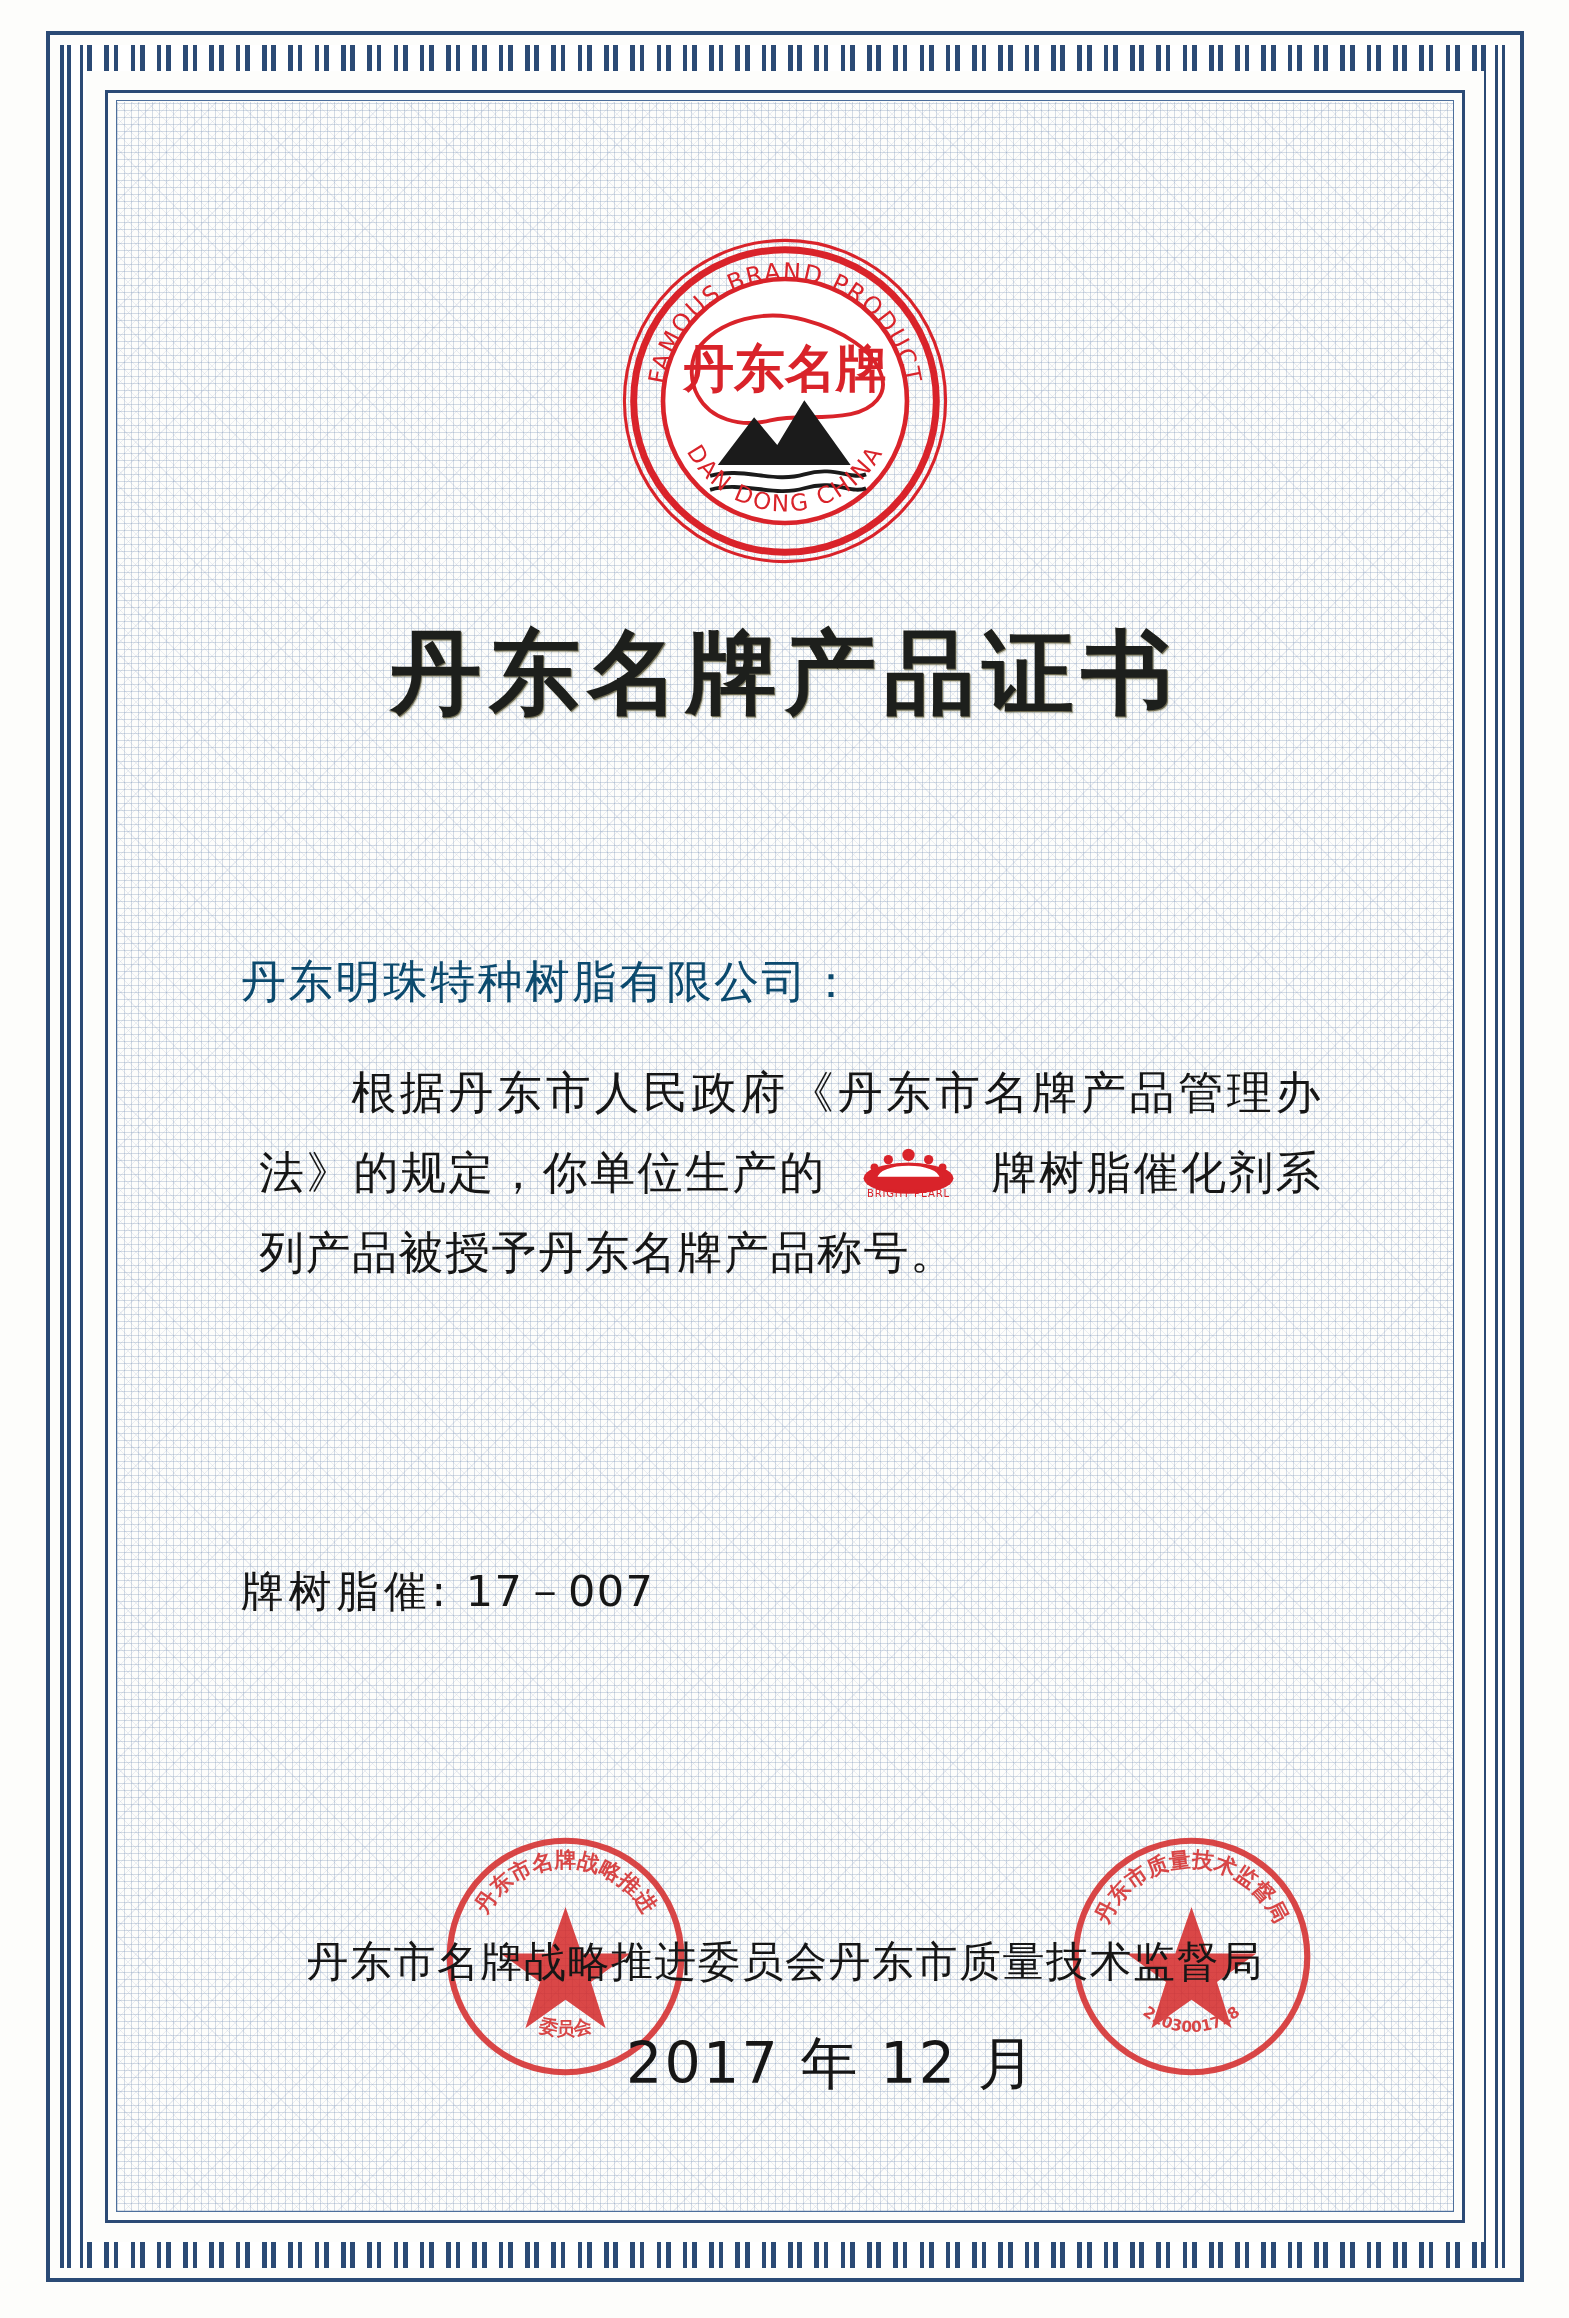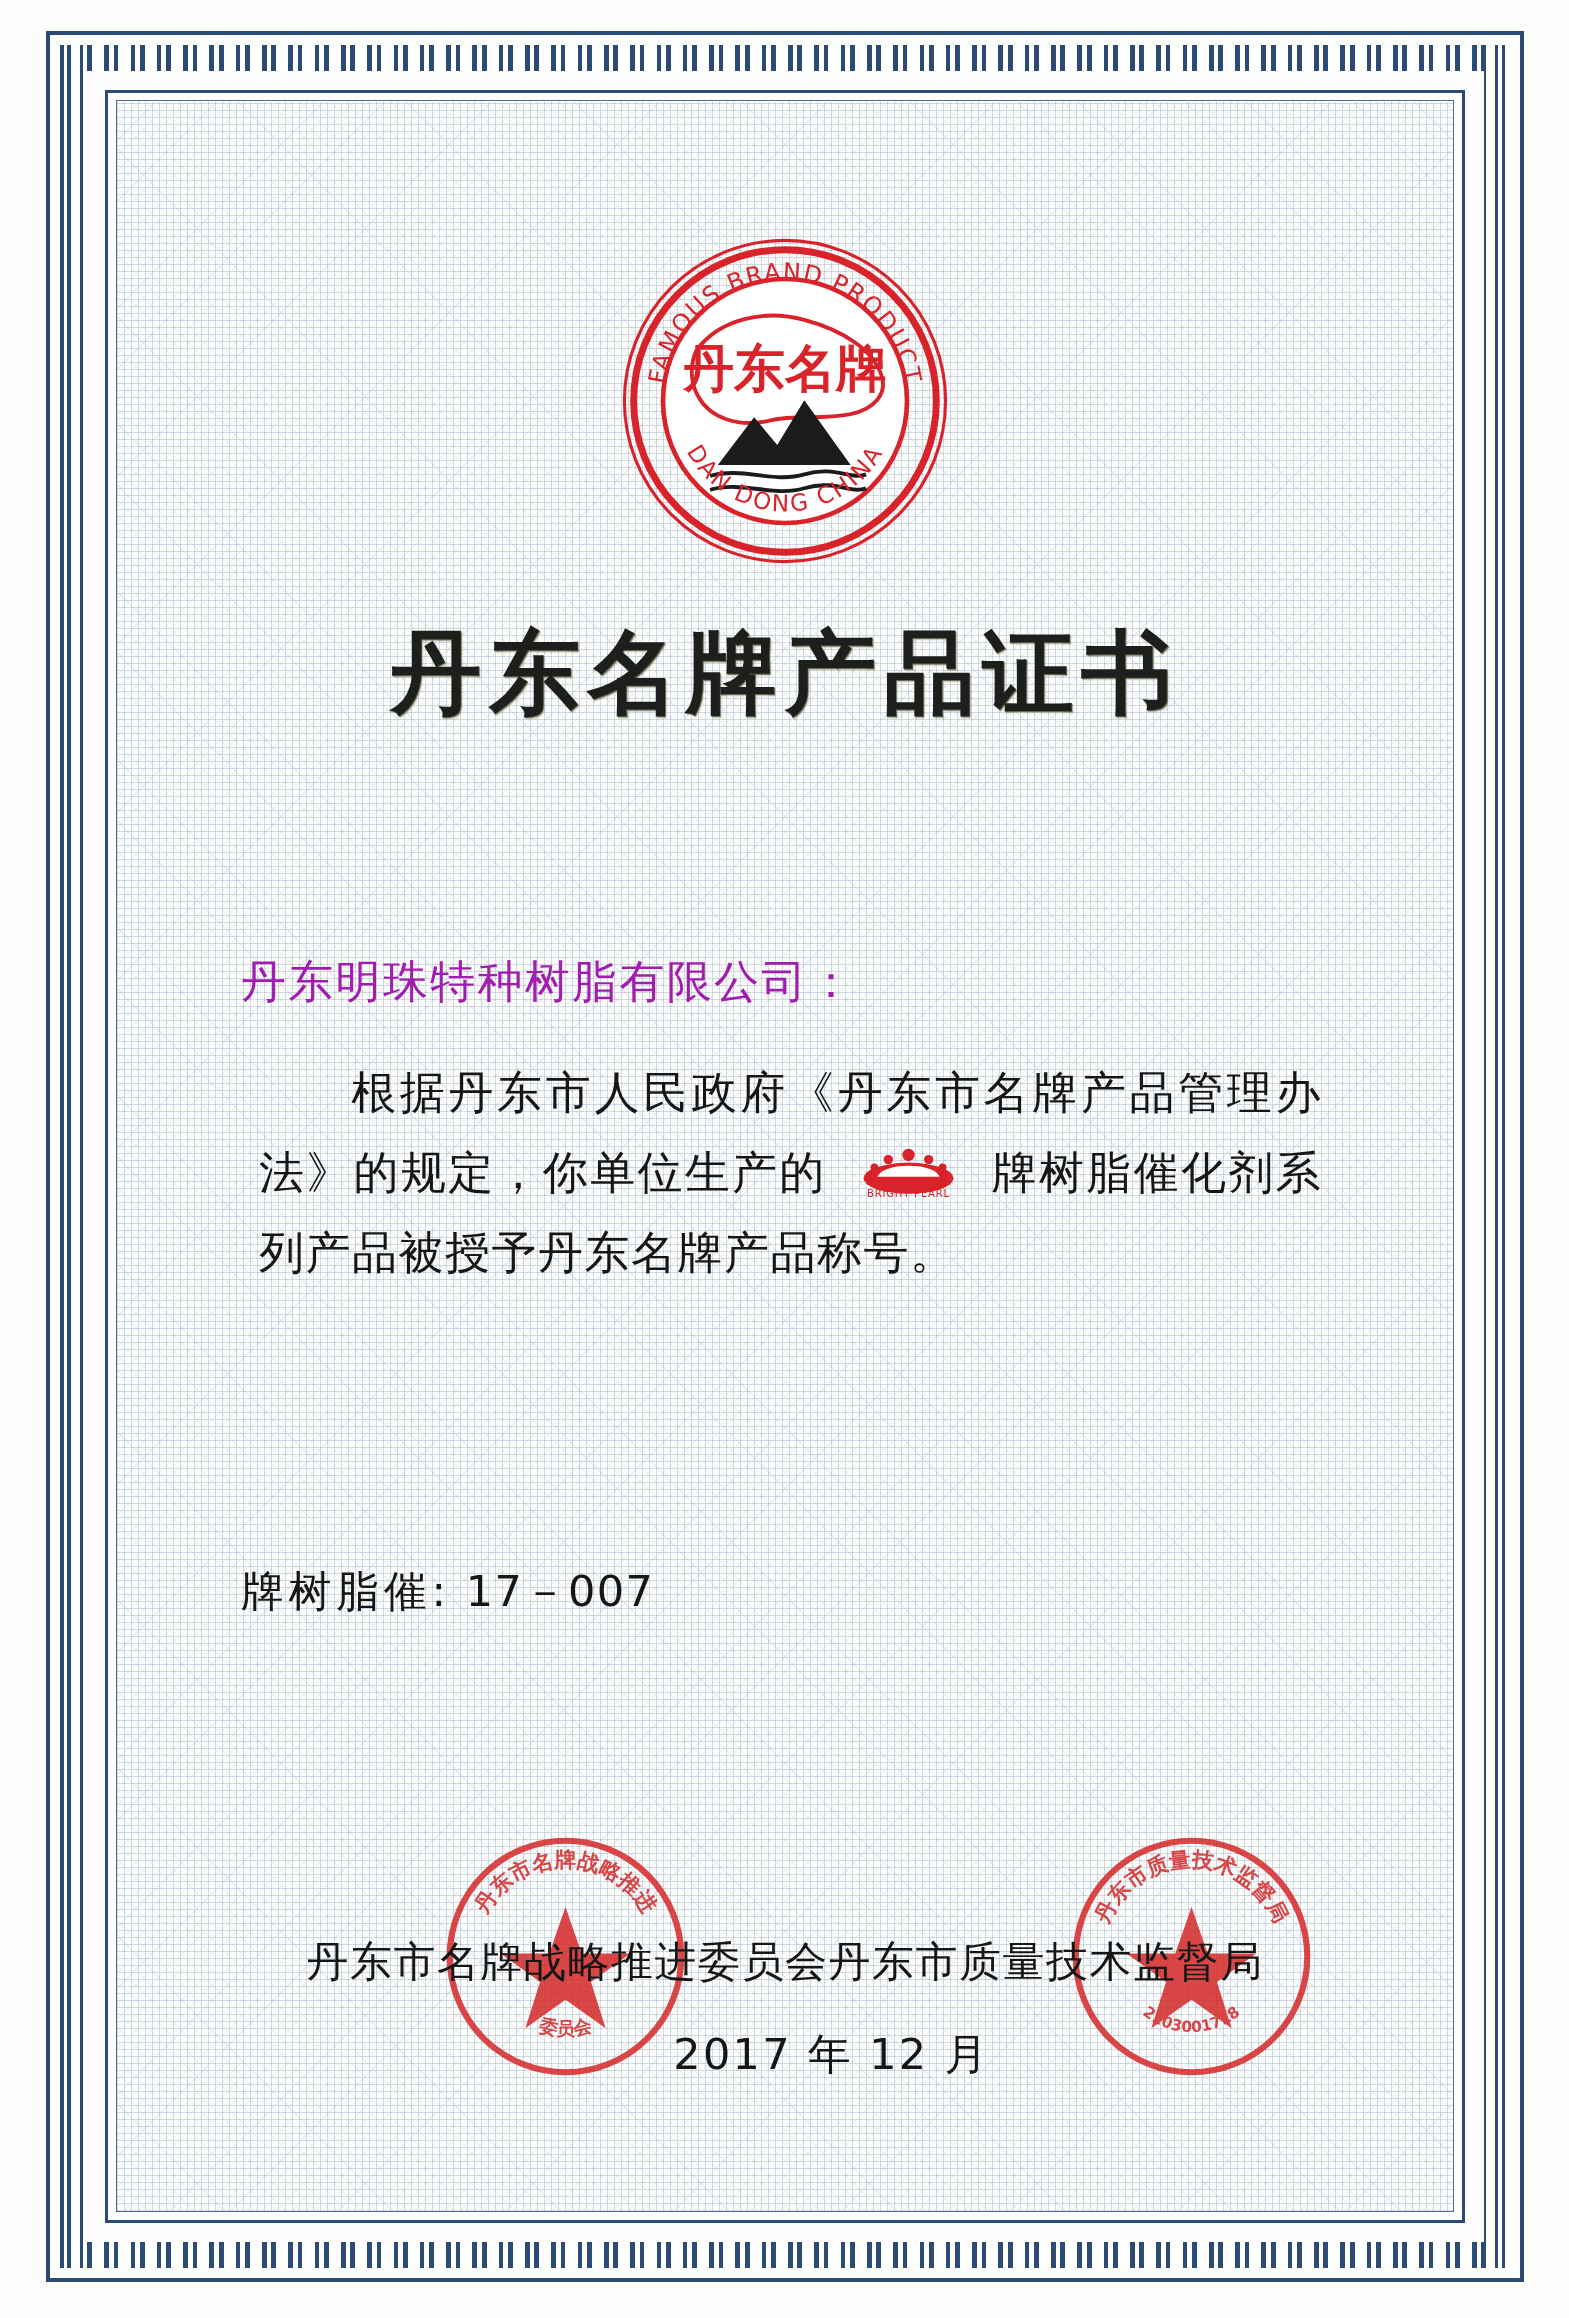--- a/index.html
+++ b/index.html
@@ -90,21 +90,21 @@
     color:#1d1f1c;
     text-shadow:0.8px 0.8px 0 #6d6a52, 1.5px 1.5px 1.5px rgba(90,85,40,.35);
   }
 
   
   .addressee{
     position:absolute;
     left:124px;top:850px;
     font-family:Liberation Sans, sans-serif;
     font-size:45px;
-    color:#a21caf;
+    color:#0c4a6e;
     letter-spacing:2.3px;
   }
   .para{
     position:absolute;
     left:124px;right:131px;top:951px;
     font-family:"DejaVu Sans", sans-serif;
     font-size:45px;
     line-height:80px;
     color:#161616;
     letter-spacing:1.5px;
@@ -147,21 +147,21 @@
     font-family:"DejaVu Sans", sans-serif;
     font-size:42px;
     color:#161616;
     letter-spacing:1.5px;
   }
   .date{
     position:absolute;
     left:0;right:0;top:1924px;
     text-align:center;
     font-family:"DejaVu Sans", sans-serif;
-    font-size:43px;
+    font-size:57px;
     color:#161616;
     letter-spacing:2.3px;
     padding-left:93px;
   }
 
   
   .seal{
     position:absolute;
     width:247px;height:247px;
     pointer-events:none;

